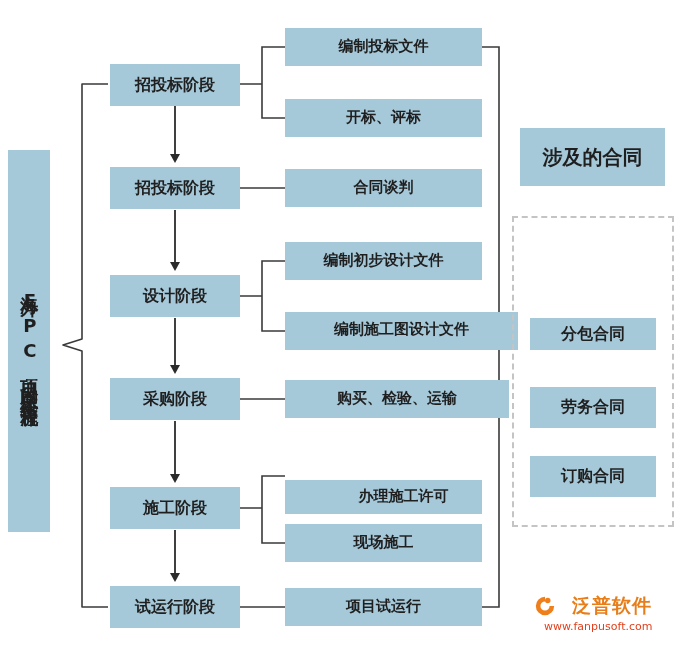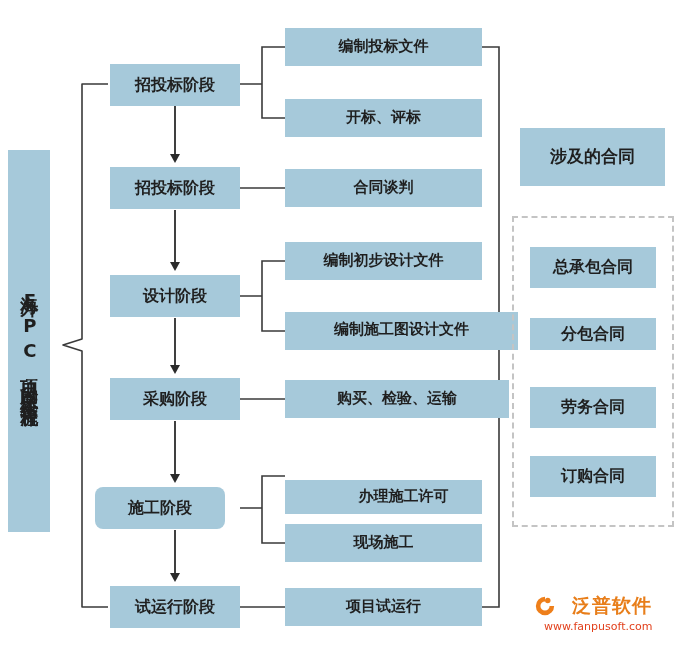--- a/index.html
+++ b/index.html
@@ -32,21 +32,21 @@
   }
   .task { font-size: 15px; }
   .vtitle span {
     writing-mode: vertical-rl;
     text-orientation: upright;
     font-size: 18px;
     font-weight: bold;
     letter-spacing: 4px;
     color: #1f1f1f;
   }
-  .contracts-header { font-size: 17px; }
+  .contracts-header { font-size: 20px; }
   .contracts-panel {
     position: absolute;
     border: 2px dashed #c4c4c4;
     background: transparent;
   }
   .watermark {
     position: absolute;
     left: 534px;
     top: 593px;
     width: 145px;
@@ -107,21 +107,21 @@
     </div>
   <div class="box" style="left:110px; top:167px; width:130px; height:42px;">
       <span>招投标阶段</span>
     </div>
   <div class="box" style="left:110px; top:275px; width:130px; height:42px;">
       <span>设计阶段</span>
     </div>
   <div class="box" style="left:110px; top:378px; width:130px; height:42px;">
       <span>采购阶段</span>
     </div>
-  <div class="box" style="left:95px; top:487px; width:130px; height:42px;border-radius:8px;">
+  <div class="box" style="left:110px; top:487px; width:130px; height:42px;">
       <span>施工阶段</span>
     </div>
   <div class="box" style="left:110px; top:586px; width:130px; height:42px;">
       <span>试运行阶段</span>
     </div>
 
   <div class="box task" style="left:285px; top:28px;  width:197px; height:38px;">
       <span>编制投标文件</span>
     </div>
   <div class="box task" style="left:285px; top:99px;  width:197px; height:38px;">
@@ -148,23 +148,20 @@
   <div class="box task" style="left:285px; top:588px; width:197px; height:38px;">
       <span>项目试运行</span>
     </div>
 
   <div class="box contracts-header" style="left:520px; top:128px; width:145px; height:58px;">
     <span>涉及的合同</span>
   </div>
 
   <div class="contracts-panel" style="left:512px; top:216px; width:162px; height:311px;"></div>
 
-  <div class="box" style="left:530px; top:247px; width:126px; height:41px;">
-      <span>总承包合同</span>
-    </div>
   <div class="box" style="left:530px; top:318px; width:126px; height:32px;">
       <span>分包合同</span>
     </div>
   <div class="box" style="left:530px; top:387px; width:126px; height:41px;">
       <span>劳务合同</span>
     </div>
   <div class="box" style="left:530px; top:456px; width:126px; height:41px;">
       <span>订购合同</span>
     </div>
 

